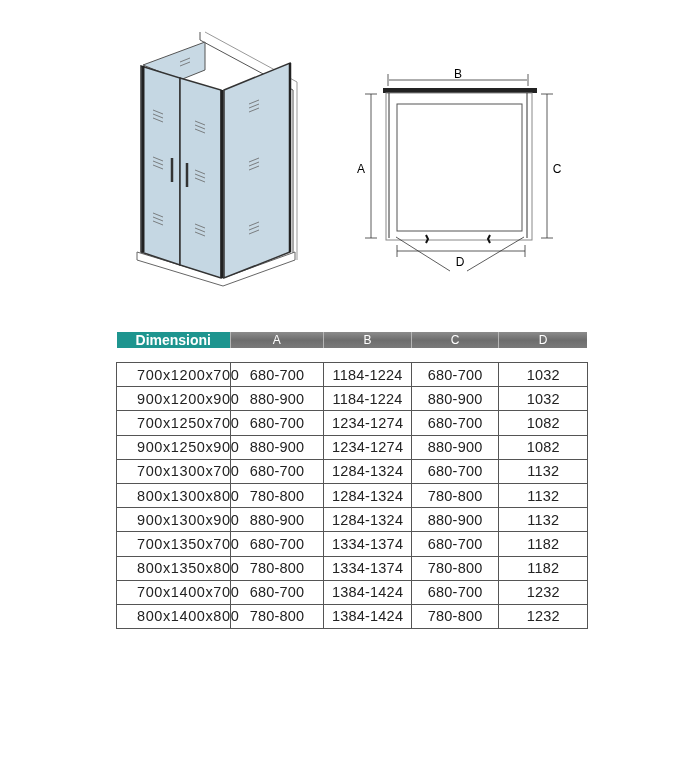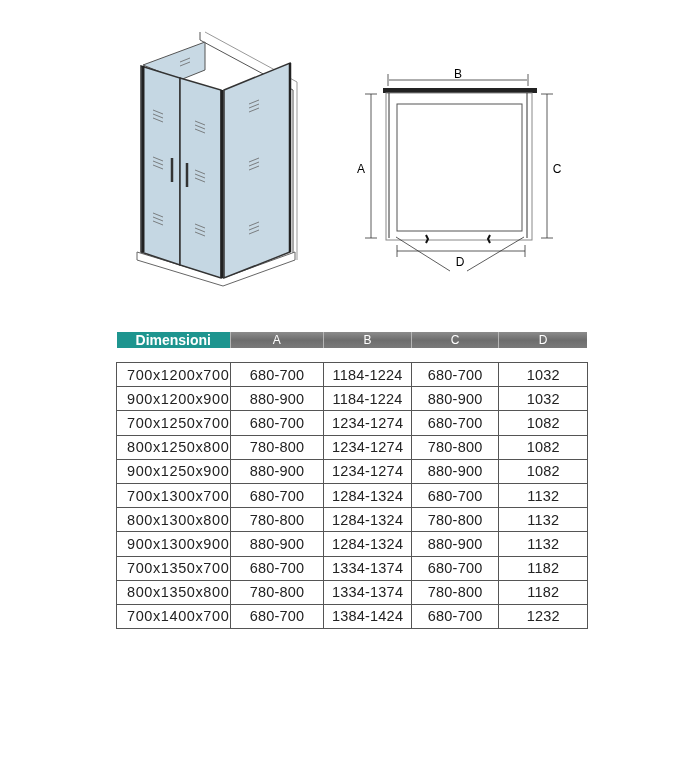--- a/index.html
+++ b/index.html
@@ -8,21 +8,21 @@
   #shower-3d { left:125px; top:30px; width:180px; height:260px; }
   #plan { left:340px; top:50px; width:240px; height:240px; }
 
   .hdr { position:absolute; left:117px; top:332px; width:470px; height:16px; display:flex;text-align:center; }
   .hdr .c { height:16px; display:flex; align-items:center; justify-content:center; color:#fff; font-size:13px; }
   .hdr .c0 { width:113px; background:#1e958f; font-weight:bold; font-size:14px; }
   .hdr .cg { background:linear-gradient(#8c8c8c,#6d6d6d 50%,#7a7a7a); border-left:1px solid #b5b5b5; font-size:12px; }
 
   table.dims { position:absolute; left:116px; top:362px; width:472px; border-collapse:collapse; table-layout:fixed; }
   table.dims td { border:1.3px solid #555; height:23.2px; padding:0; font-size:14.5px; color:#222; text-align:center; letter-spacing:0.2px; }
-  table.dims td.k { text-align:left; padding-left:10px; letter-spacing:0.6px; }
+  table.dims td.k { text-align:left; padding-left:20px; letter-spacing:0.6px; }
 </style>
 </head>
 <body>
 
 <svg id="shower-3d" class="figure" viewBox="0 0 180 260">
 
   <polyline points="75,2 75,10 168,60 168,230" fill="none" stroke="#555" stroke-width="1"></polyline>
   <polyline points="80,2 172,52 172,230" fill="none" stroke="#999" stroke-width="1"></polyline>
 
   <polygon points="12,222 98,248 170,222 170,230 98,256 12,230" fill="#fff" stroke="#666" stroke-width="1"></polygon>
@@ -137,34 +137,27 @@
         <td>1032</td>
       </tr>
       <tr>
         <td class="k">700x1250x700</td>
         <td>680-700</td>
         <td>1234-1274</td>
         <td>680-700</td>
         <td>1082</td>
       </tr>
       <tr>
-        <td class="k">800x1250x800</td>
-        <td>780-800</td>
+        <td class="k">900x1250x900</td>
+        <td>880-900</td>
         <td>1234-1274</td>
-        <td>780-800</td>
+        <td>880-900</td>
         <td>1082</td>
       </tr>
       <tr>
-        <td class="k">900x1250x900</td>
-        <td>880-900</td>
-        <td>1234-1274</td>
-        <td>880-900</td>
-        <td>1082</td>
-      </tr>
-      <tr>
         <td class="k">700x1300x700</td>
         <td>680-700</td>
         <td>1284-1324</td>
         <td>680-700</td>
         <td>1132</td>
       </tr>
       <tr>
         <td class="k">800x1300x800</td>
         <td>780-800</td>
         <td>1284-1324</td>
@@ -190,16 +183,23 @@
         <td>780-800</td>
         <td>1334-1374</td>
         <td>780-800</td>
         <td>1182</td>
       </tr>
       <tr>
         <td class="k">700x1400x700</td>
         <td>680-700</td>
         <td>1384-1424</td>
         <td>680-700</td>
+        <td>1232</td>
+      </tr>
+      <tr>
+        <td class="k">800x1400x800</td>
+        <td>780-800</td>
+        <td>1384-1424</td>
+        <td>780-800</td>
         <td>1232</td>
       </tr>
     </tbody>
 </table>
 
 </body></html>

